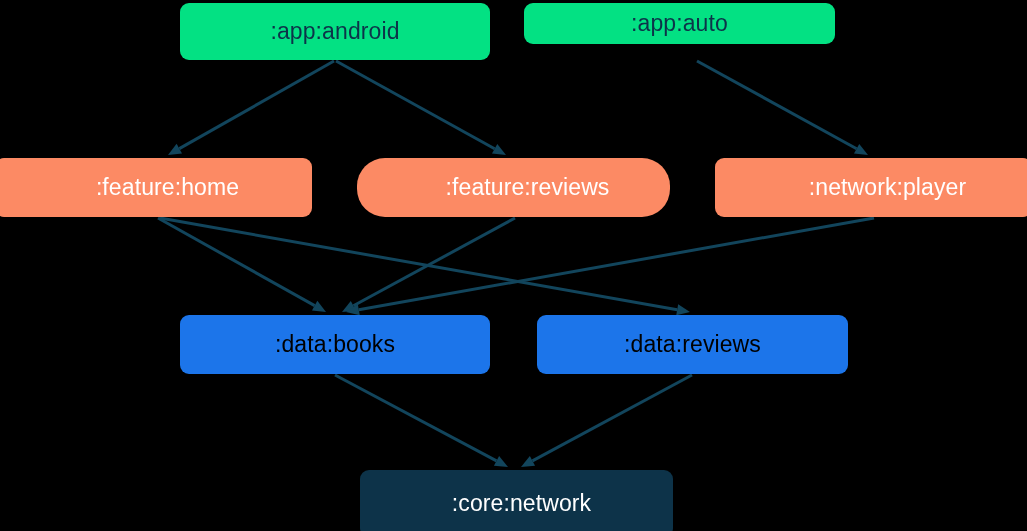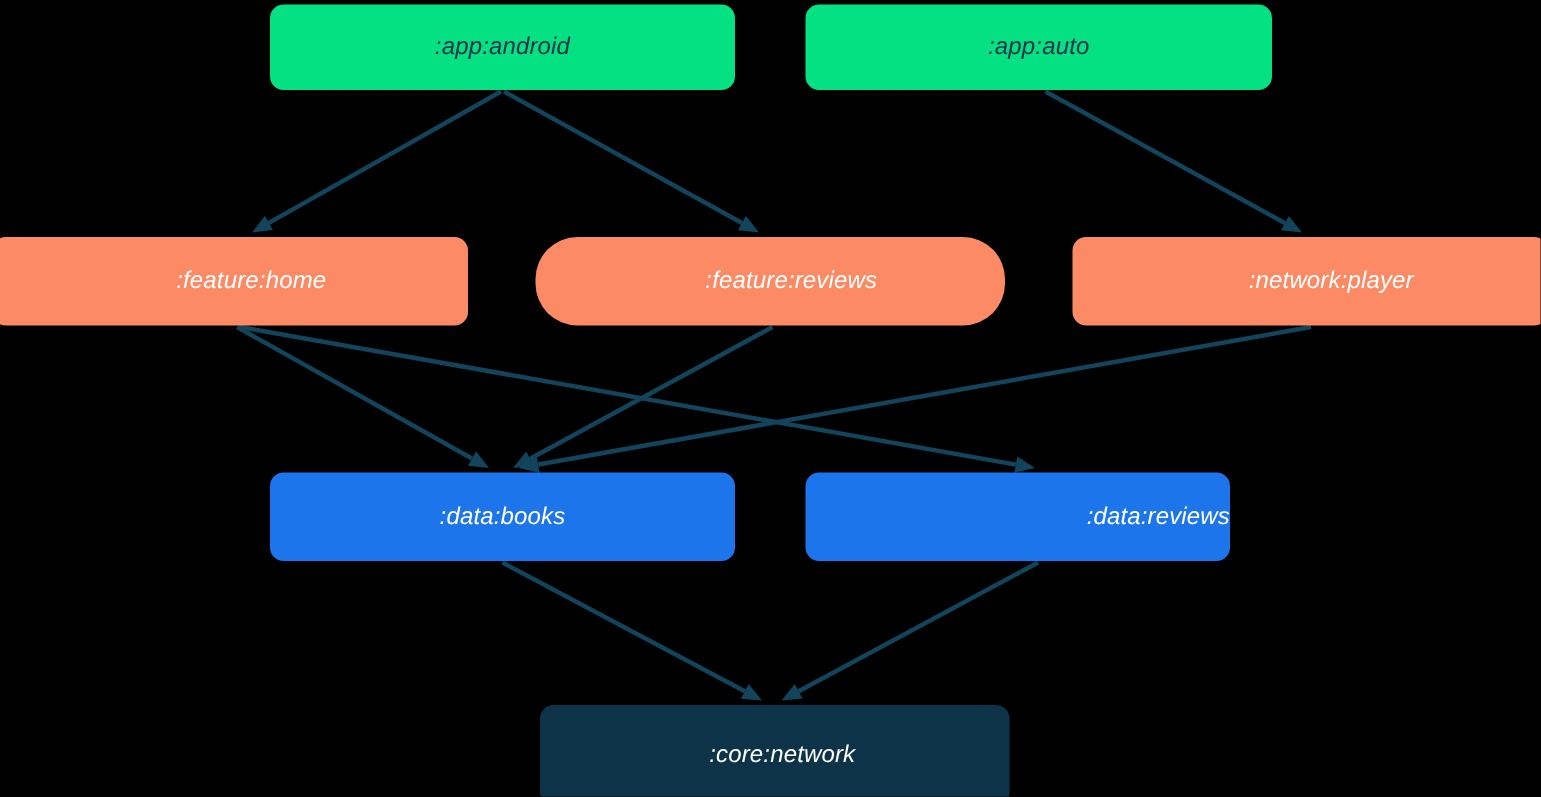--- a/index.html
+++ b/index.html
@@ -31,45 +31,44 @@
   .node {
     position: absolute;
     box-sizing: border-box;
     border-radius: 9px;
     display: flex;
     align-items: center;
     justify-content: center;
     z-index: 2;
   }
   .node-label {
-    font-size: 16px;
+    font-size: 23px;
     font-weight: 400;
     letter-spacing: 0.1px;
     white-space: nowrap;
     line-height: 1;
-    font-style: italic;
   }
   .node-app {
     background: #03e183;
   }
   .node-app .node-label {
     color: #0d3349;
   }
   .node-feature {
     background: #fc8a64;
   }
   .node-feature .node-label {
     color: #ffffff;
     margin-left: 28px;
   }
   .node-data {
     background: #1c75ea;
   }
   .node-data .node-label {
-    color: #ffffff;
+    color: #000000;
   }
   .node-core {
     background: #0d3349;
   }
   .node-core .node-label {
     color: #ffffff;
   }
 </style>
 </head>
 <body>
@@ -112,36 +111,36 @@
       <g>
         <line x1="692" y1="375" x2="532.4482733401951" y2="460.8406950450413" stroke="#12455c" stroke-width="3" stroke-linecap="butt"></line>
         <polygon points="521,467 529.8424135515587,455.99719478572797 535.0541331288315,465.6841953043546" fill="#12455c"></polygon>
       </g>
     </svg>
 
   <div id="node-layer">
       <div class="node node-app" style="left: 180px; top: 3px; width: 310px; height: 57px;">
         <span class="node-label">:app:android</span>
       </div>
-      <div class="node node-app" style="left: 537px; top: 3px; width: 311px; height: 57px;">
+      <div class="node node-app" style="left: 524px; top: 3px; width: 311px; height: 41px;">
         <span class="node-label">:app:auto</span>
       </div>
       <div class="node node-feature" style="left: -5px; top: 158px; width: 317px; height: 59px;">
         <span class="node-label">:feature:home</span>
       </div>
       <div class="node node-feature" style="left: 357px; top: 158px; width: 313px; height: 59px; border-radius: 28px;">
         <span class="node-label">:feature:reviews</span>
       </div>
       <div class="node node-feature" style="left: 715px; top: 158px; width: 317px; height: 59px;">
         <span class="node-label">:network:player</span>
       </div>
       <div class="node node-data" style="left: 180px; top: 315px; width: 310px; height: 59px;">
         <span class="node-label">:data:books</span>
       </div>
-      <div class="node node-data" style="left: 537px; top: 315px; width: 283px; height: 59px; justify-content: flex-end;">
+      <div class="node node-data" style="left: 537px; top: 315px; width: 311px; height: 59px;">
         <span class="node-label">:data:reviews</span>
       </div>
       <div class="node node-core" style="left: 360px; top: 470px; width: 313px; height: 67px; padding-left: 10px;">
         <span class="node-label">:core:network</span>
       </div>
     </div>
 
 </div>
 
 </body></html>

